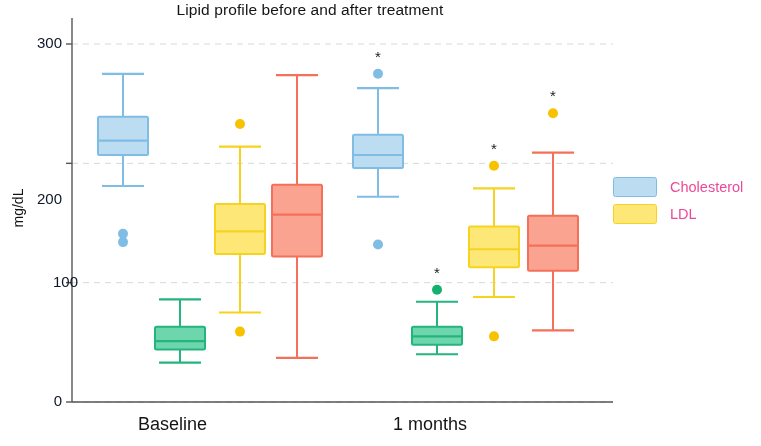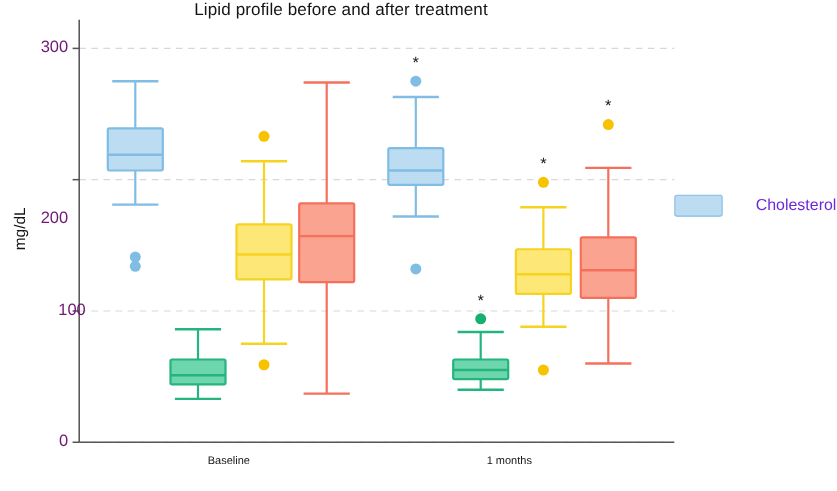--- a/index.html
+++ b/index.html
@@ -13,34 +13,34 @@
     position:absolute;left:0;top:1px;width:620px;text-align:center;
     font-size:15.5px;color:#141414;font-weight:400;letter-spacing:0.1px;
   }
   #y-axis-label{
     position:absolute;left:-22px;top:200px;width:80px;text-align:center;
     font-size:14px;color:#141414;
     transform:rotate(-90deg);transform-origin:center center;
   }
   .tick-label{
     position:absolute;width:46px;text-align:right;
-    font-size:15px;color:#701a75;
+    font-size:15px;color:#0f172a;
   }
   .xtick-label{
-    position:absolute;width:140px;text-align:center;
-    font-size:10px;color:#141414;
+    position:absolute;width:140px;text-align:left;
+    font-size:18px;color:#141414;
   }
   #legend{position:absolute;left:613px;top:173px;}
   .legend-row{display:flex;align-items:center;height:27px;}
   .legend-swatch{
     width:44px;height:20px;border-radius:2.5px;
     box-sizing:border-box;border:1.3px solid;
   }
   .legend-text{
-    margin-left:30px;font-size:14.5px;color:#6d28d9;white-space:nowrap;
+    margin-left:13px;font-size:14.5px;color:#ec4899;white-space:nowrap;
   }
   svg{position:absolute;left:0;top:0;}
   .sig-star{font-size:15px;fill:#222222;font-family:"Liberation Sans",sans-serif;}
 </style>
 </head>
 <body>
 
 <div id="chart-root">
 
   <div id="plot-title">Lipid profile before and after treatment</div>
@@ -147,15 +147,19 @@
   <div id="x-ticks">
       <div class="xtick-label" style="left: 138px; top: 414px;">Baseline</div>
       <div class="xtick-label" style="left: 393px; top: 414px;">1 months</div>
     </div>
 
   <div id="legend">
       <div class="legend-row">
         <div class="legend-swatch" style="background: rgb(188, 220, 242); border-color: rgb(127, 189, 228);"></div>
         <span class="legend-text">Cholesterol</span>
       </div>
+      <div class="legend-row">
+        <div class="legend-swatch" style="background: rgb(253, 232, 119); border-color: rgb(245, 211, 32);"></div>
+        <span class="legend-text">LDL</span>
+      </div>
     </div>
 
 </div>
 
 </body></html>

